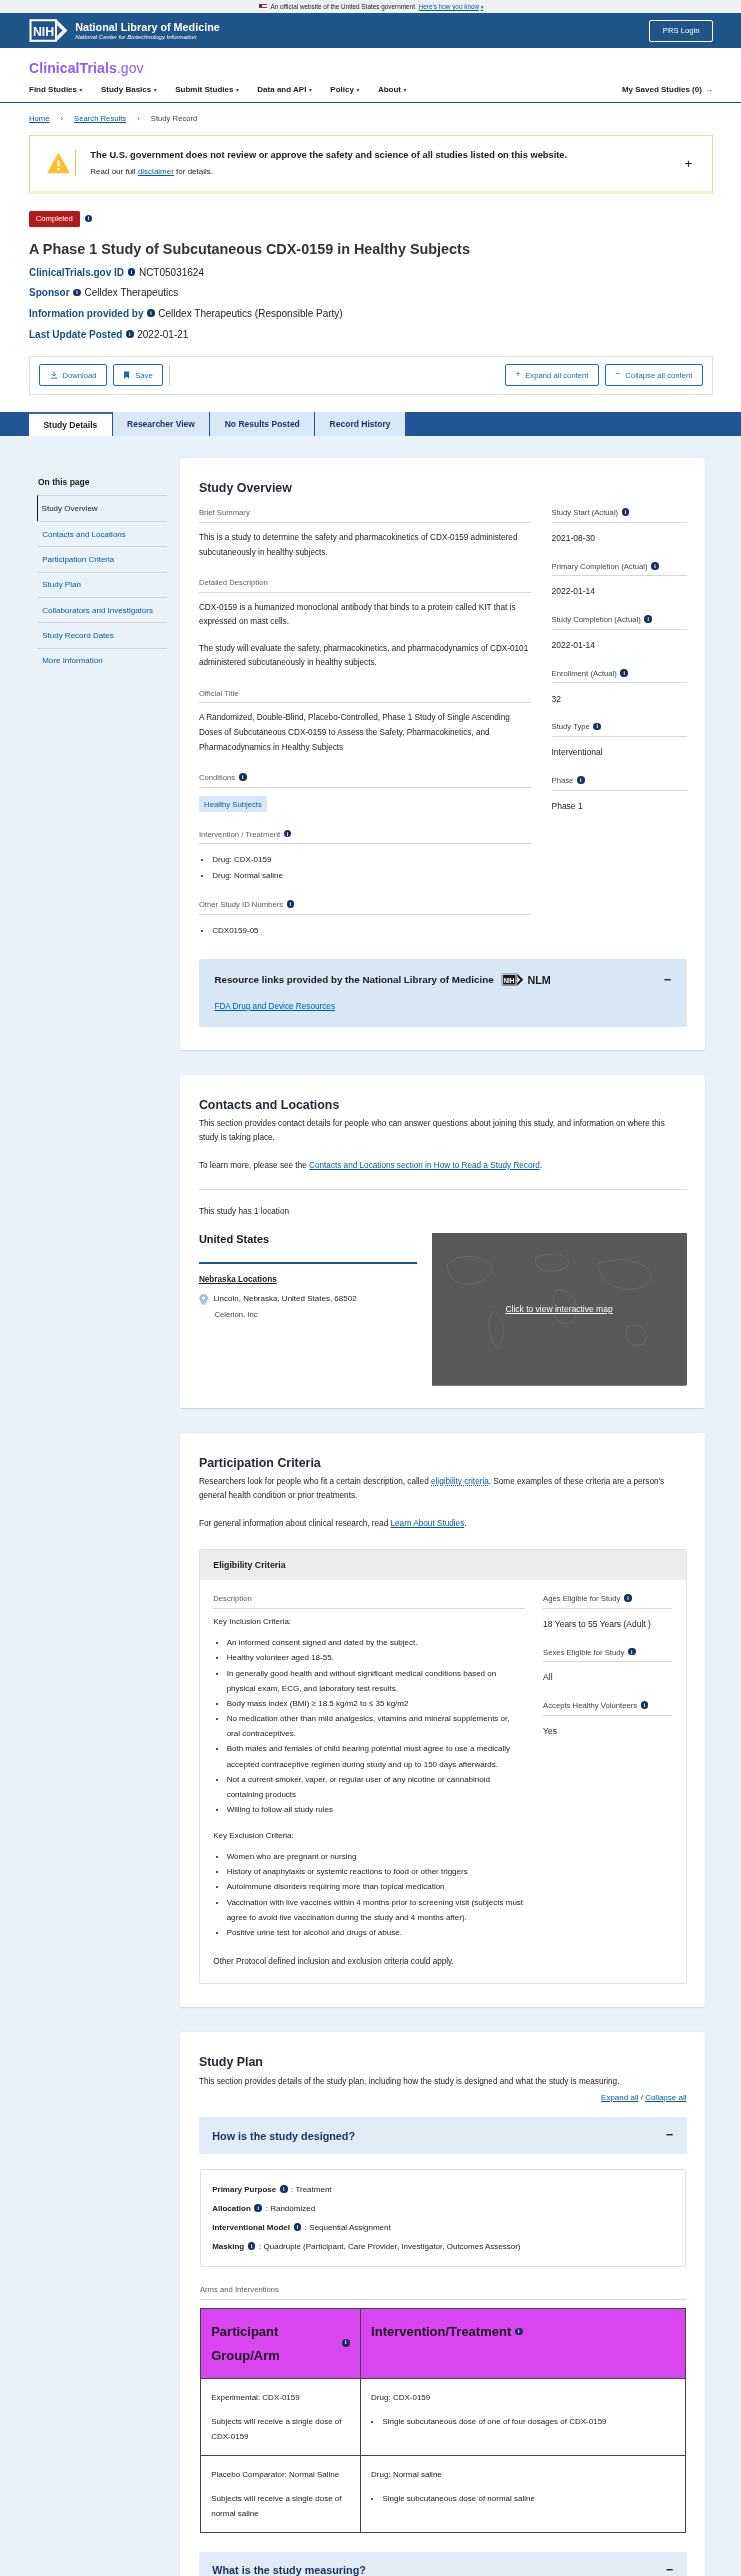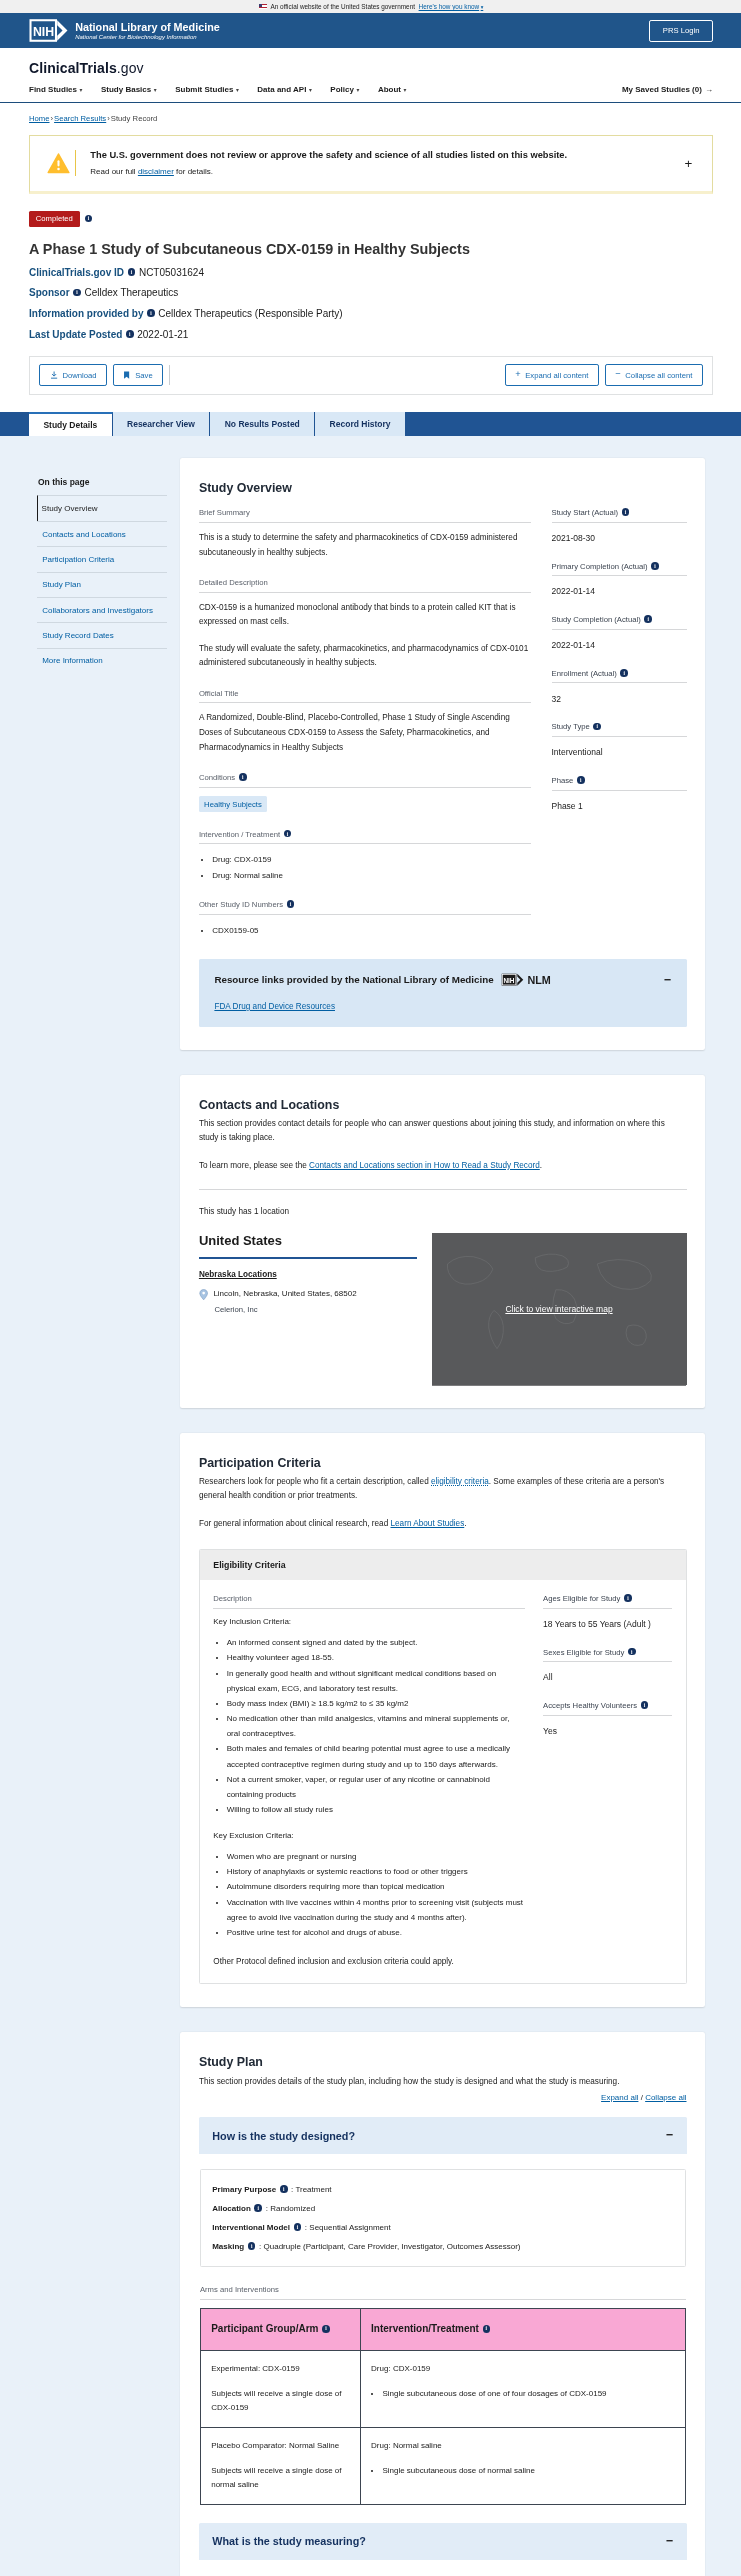--- a/index.html
+++ b/index.html
@@ -16,29 +16,29 @@
 
   
   .nlm-header { background:#20558a; color:#fff; padding:6.2px 29px; display:flex; align-items:center; }
   .nih-logo { display:flex; align-items:center; gap:6.2px; }
   .nlm-org { font-size:10.8px; font-weight:bold; line-height:1.15; }
   .nlm-sub { font-size:6px; font-style:italic; font-weight:normal; margin-top:1px; }
   .prs-btn { margin-left:auto; border:0.5px solid #fff; border-radius:2.1px; padding:5.7px 12.4px; font-size:7.7px; color:#fff; background:transparent; cursor:pointer; }
 
   
   .brand-row { padding:11.3px 29px 0; }
-  .brand { font-size:14px; font-weight:bold; color:#0f172a; letter-spacing:0.1px; }
+  .brand { font-size:14px; font-weight:bold; color:#8b5cf6; letter-spacing:0.1px; }
   .brand .gov { font-weight:normal; }
   .main-nav { display:flex; align-items:center; gap:18.5px; padding:9.3px 29px 8.2px; border-bottom:1px solid #1c4d7c; }
   .nav-item { font-size:8px; font-weight:bold; color:#1b1b1b; cursor:pointer; }
   .nav-item::after { content:"▾"; font-weight:normal; color:#444; margin-left:2.6px; font-size:5.7px; }
   .saved { margin-left:auto; font-size:8px; font-weight:bold; color:#1b1b1b; cursor:pointer; }
   .saved::after { content:"→"; margin-left:3.1px; }
 
-  .crumbs { padding:11.3px 29px 2.1px; font-size:7.7px; display:flex; gap:1px; align-items:center; color:#444; }
+  .crumbs { padding:11.3px 29px 2.1px; font-size:7.7px; display:flex; gap:11px; align-items:center; color:#444; }
 
   
   .alert { margin:9.3px 29px 0; border:0.5px solid #e3dca0; border-bottom:3.6px solid #f7f0cd; background:#fff; display:flex; align-items:center; padding:14.4px 12.4px; }
   .alert-icon { width:33px; display:flex; justify-content:center; }
   .alert-divider { width:0.5px; align-self:stretch; background:#e8c547; margin-right:14.4px; }
   .alert-title { font-size:9.3px; font-weight:bold; margin-bottom:7.2px; }
   .alert-body { font-size:8px; }
   .alert-plus { margin-left:auto; font-size:13.4px; color:#1b1b1b; cursor:pointer; padding:0 7.2px; }
 
   
@@ -93,21 +93,21 @@
   .resource-panel { background:#d8e7f5; border-radius:1.5px; margin-top:20.6px; padding:14.4px 15.5px 15.5px; }
   .rp-head { display:flex; align-items:center; gap:7.2px; }
   .rp-title { font-size:9.8px; font-weight:bold; }
   .nlm-mark { display:flex; align-items:center; gap:3.6px; color:#1b1b1b; font-weight:bold; font-size:10.8px; }
   .minus-btn { margin-left:auto; font-size:12.4px; font-weight:bold; color:#1b1b1b; cursor:pointer; line-height:1; }
   .rp-link { display:inline-block; margin-top:15.5px; font-size:8.2px; }
 
   .divider { border-top:0.5px solid #d6d7d9; margin:15.5px 0; }
   .loc-grid { display:flex; gap:14.4px; }
   .loc-left { flex:1; }
-  .country { font-size:13px; font-weight:bold; padding-bottom:9px; border-bottom:2.1px solid #205493; margin-bottom:11.3px; }
+  .country { font-size:11px; font-weight:bold; padding-bottom:17px; border-bottom:2.1px solid #205493; margin-bottom:11.3px; }
   .state { font-size:8.2px; font-weight:bold; text-decoration:underline; margin-bottom:9.3px; }
   .loc-row { display:flex; gap:5.2px; font-size:8px; }
   .loc-facility { margin:5.2px 0 0 15.5px; font-size:7.7px; color:#3d4551; }
   .map { width:255px; height:152px; background:#58595b; flex:0 0 auto; position:relative; display:flex; align-items:center; justify-content:center; }
   .map svg { position:absolute; inset:0; }
   .map-link { position:relative; color:#fff; font-size:8.5px; text-decoration:underline; z-index:1; }
 
   .elig-box { border:0.5px solid #dfe1e2; border-radius:1.5px; margin-top:17.5px; overflow:hidden; }
   .elig-head { background:#ededed; padding:9.8px 13.4px; font-size:8.8px; font-weight:bold; }
   .elig-body { display:flex; gap:18.5px; padding:14.4px 13.4px; }
@@ -123,21 +123,21 @@
   .panel-body { padding:15.5px 1px 3.1px; }
 
   .gray-box { border:0.5px solid #dfe1e2; border-radius:1.5px; }
   .gray-box-head { background:#ededed; padding:8.2px 11.3px; font-size:8.2px; font-weight:bold; }
   .gray-box-body { padding:9.3px 11.3px; }
   .dd-row { font-size:8px; line-height:2.4; display:flex; align-items:center; gap:3.6px; flex-wrap:wrap; }
   .dd-label { font-weight:bold; }
 
   table.dtbl { width:100%; border-collapse:collapse; margin-top:3.1px; }
   table.dtbl th, table.dtbl td { border:0.8px solid #3d4551; padding:11.3px 10.3px; text-align:left; vertical-align:top; font-size:8px; line-height:1.8; }
-  table.dtbl th { background:#f9a8d4; font-size:10px; }
+  table.dtbl th { background:#d946ef; font-size:13px; }
   .th-flex { display:flex; align-items:center; gap:3.6px; font-weight:bold; }
   .cell-title { margin-bottom:10.3px; }
   td ul { margin-left:11.3px; }
 </style>
 </head>
 <body>
 
 <div class="page">
 
   <div class="gov-banner">

